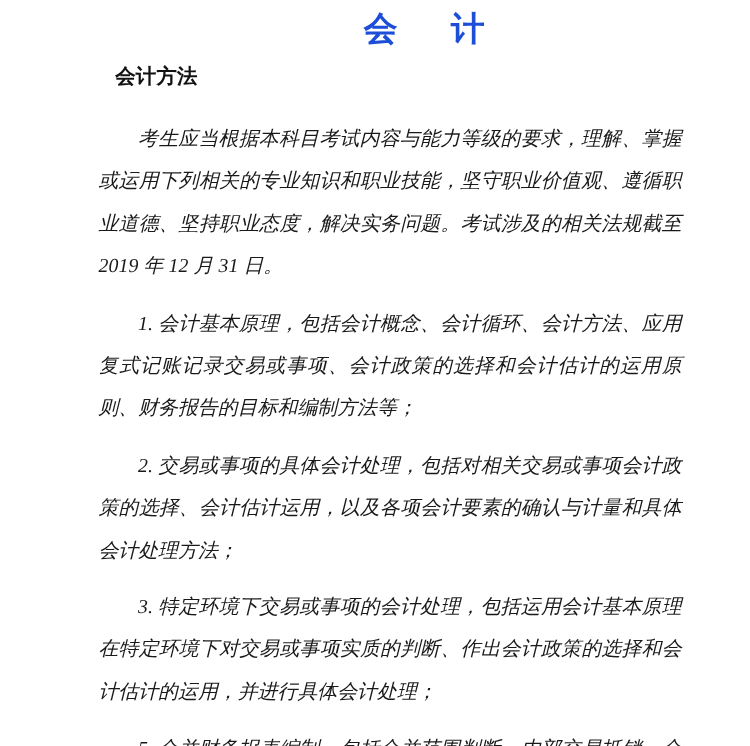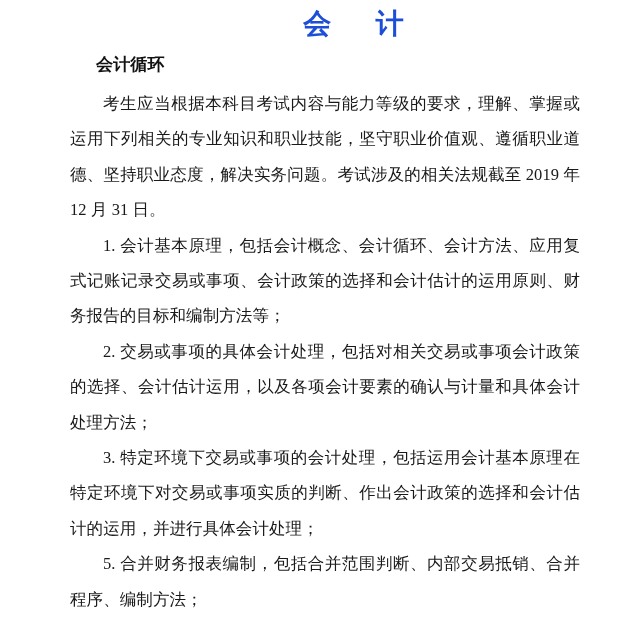--- a/index.html
+++ b/index.html
@@ -53,39 +53,40 @@
 
   
   .body-block {
     position: absolute;
     top: 86px;
     left: 70px;
     width: 510px;
   }
 
   .para {
-    margin: 0;
+    margin: 12px;
     font-size: 16.5px;
     line-height: 35.4px;
     text-align: justify;
     text-justify: inter-character;
     text-indent: 2em;
     letter-spacing: 0.005em;
     color: #191919;
     word-break: break-all;
+    font-style: italic;
   }
 </style>
 </head>
 <body>
 
 <div class="page">
 
   <div class="doc-title">会  计</div>
 
-  <div class="section-heading">会计循环</div>
+  <div class="section-heading">会计方法</div>
 
   <div class="body-block">
     <p class="para">考生应当根据本科目考试内容与能力等级的要求，理解、掌握或运用下列相关的专业知识和职业技能，坚守职业价值观、遵循职业道德、坚持职业态度，解决实务问题。考试涉及的相关法规截至 2019 年 12 月 31 日。</p>
     <p class="para">1. 会计基本原理，包括会计概念、会计循环、会计方法、应用复式记账记录交易或事项、会计政策的选择和会计估计的运用原则、财务报告的目标和编制方法等；</p>
     <p class="para">2. 交易或事项的具体会计处理，包括对相关交易或事项会计政策的选择、会计估计运用，以及各项会计要素的确认与计量和具体会计处理方法；</p>
     <p class="para">3. 特定环境下交易或事项的会计处理，包括运用会计基本原理在特定环境下对交易或事项实质的判断、作出会计政策的选择和会计估计的运用，并进行具体会计处理；</p>
     <p class="para">5. 合并财务报表编制，包括合并范围判断、内部交易抵销、合并程序、编制方法；</p>
 
   </div>
 

